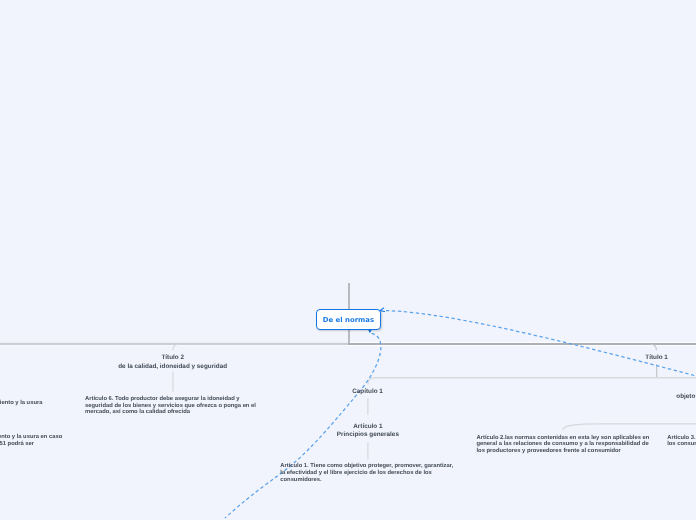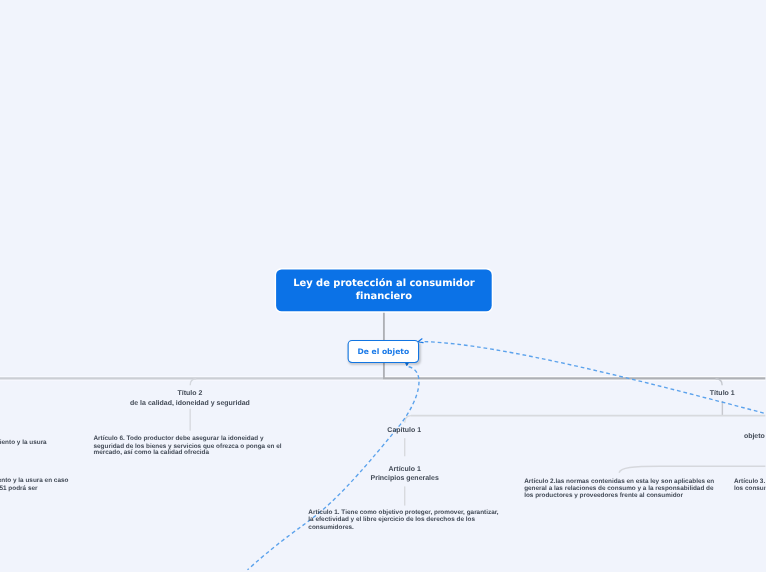--- a/index.html
+++ b/index.html
@@ -50,22 +50,21 @@
   <path d="M373.6,377.8 C370,377.8 368,379.8 368,384.4" stroke="#d8dade" stroke-width="1.2" fill="none"></path>
   <path d="M367.9,398.3 L367.9,414.8" stroke="#d8dade" stroke-width="1.3" fill="none"></path>
   <path d="M367.9,442.2 L367.9,459.6" stroke="#d8dade" stroke-width="1.3" fill="none"></path>
   <path d="M696,423.9 L600,423.9 C575,423.9 564,425 562.8,429.8" stroke="#d6d8dd" stroke-width="1.35" fill="none"></path>
   <path d="M386,310.6 C455,312.5 590,348 700,377" stroke="#5ba2ec" stroke-width="1.25" fill="none" stroke-dasharray="3.4 2.6"></path>
   <path d="M371.5,333.4 C387.1,337 382.4,361.6 363.9,386 C281.5,486.8 290.6,459.4 225,518" stroke="#5ba2ec" stroke-width="1.25" fill="none" stroke-dasharray="3.4 2.6"></path>
   <path d="M383.6,308 L380.1,310.6 L384.6,311.5" stroke="#1a7ae8" stroke-width="1.15" fill="none" stroke-linecap="round" stroke-linejoin="round"></path>
   <path d="M368.6,329.6 L369.8,332.4 L371.3,329.8" stroke="#1175e2" stroke-width="0.9" fill="#1175e2" stroke-linejoin="round"></path>
 </svg>
 
-<div class="node" id="root-node">Ley de protección al consumidor financiero</div>
-<div class="node" id="branch-node">De el objeto</div>
+<div class="node" id="branch-node">De el normas</div>
 
 <div class="lbl" style="left:97.7px;top:354.3px;width:150px;white-space:pre-line;">Título 2
 de la calidad, idoneidad y seguridad</div>
 <div class="lbl" style="left:606.6px;top:354.1px;width:100px;">Título 1</div>
 <div class="lbl" style="left:635.8px;top:392.8px;width:100px;">objeto</div>
 <div class="lbl" style="left:317.5px;top:387.6px;width:100px;">Capítulo 1</div>
 <div class="lbl" style="left:317.9px;top:422.6px;width:100px;white-space:pre-line;">Artículo 1
 Principios generales</div>
 
 <div class="para" style="left:85px;top:395.8px;width:172px;">Artículo 6. Todo productor debe asegurar la idoneidad y seguridad de los bienes y servicios que ofrezca o ponga en el mercado, así como la calidad ofrecida</div>

